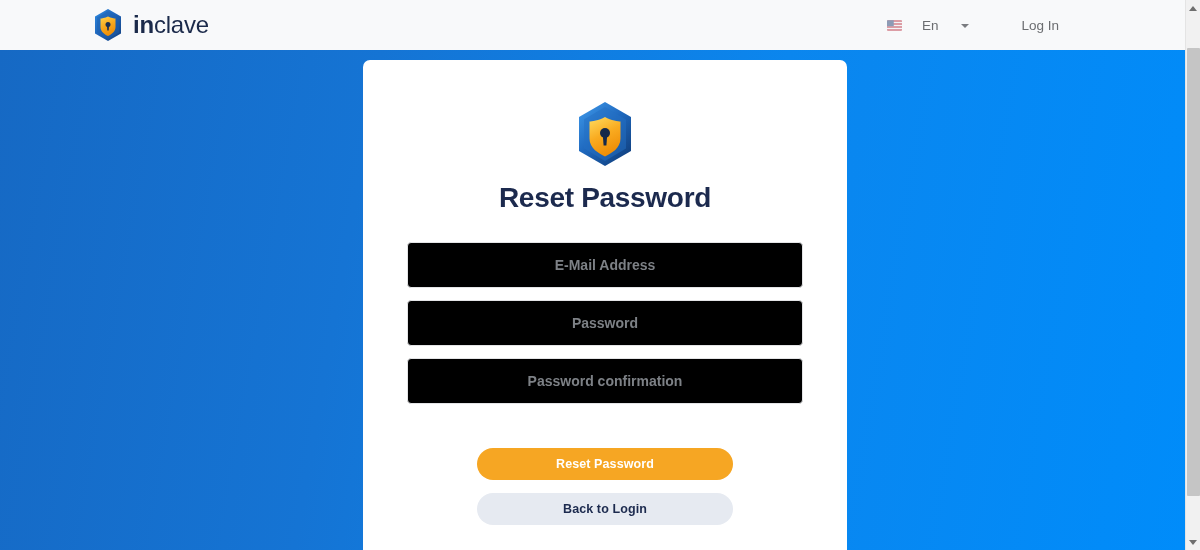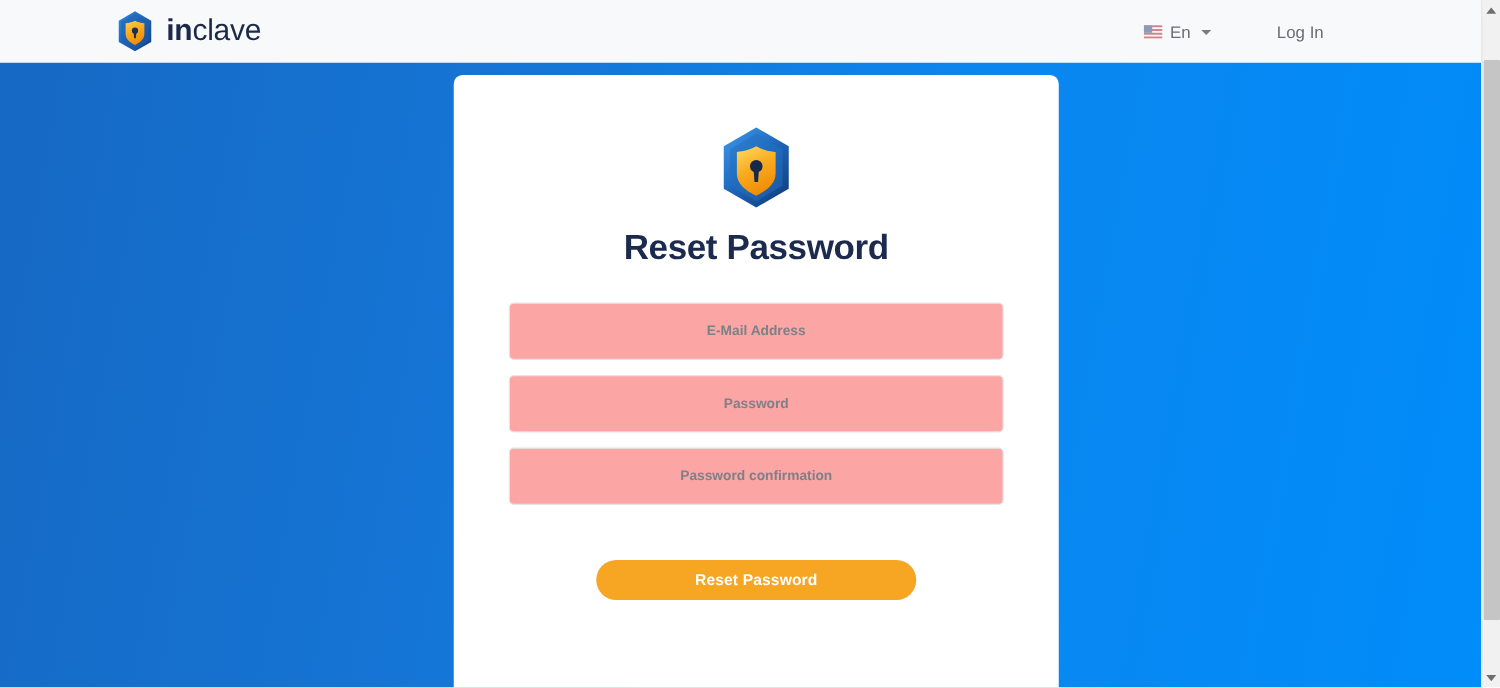--- a/index.html
+++ b/index.html
@@ -54,21 +54,21 @@
   .nav {
     margin-left: auto;
     margin-right: 100px;
     display: flex;
     align-items: center;
     gap: 0px;
   }
   .nav-item {
     display: flex;
     align-items: center;
-    gap: 6px;
+    gap: 20px;
     font-size: 13.5px;
     color: #6b6d70;
     padding: 6px 26px;
     white-space: nowrap;
     cursor: pointer;
     text-decoration: none;
     text-align: right;
   }
   .flag-icon { width: 15px; height: 11px; display: block; border-radius: 1px; }
   .caret {
@@ -114,23 +114,23 @@
     letter-spacing: -0.3px;
   }
 
   .form { margin-top: 28px; width: 396px; }
 
   .field {
     width: 396px;
     height: 46px;
     border: 1px solid #e3e4e6;
     border-radius: 4px;
-    background: #fca5a5;
+    background: #000000;
     font-family: "Liberation Sans", sans-serif;
-    font-size: 11px;
+    font-size: 14px;
     font-weight: 700;
     color: #5f6368;
     text-align: center;
     margin-bottom: 12px;
     outline: none;
   }
   .field::placeholder {
     color: #7d8186;
     font-weight: 700;
     opacity: 1;
@@ -280,20 +280,21 @@
     <div class="form">
 
       <input class="field" type="email" placeholder="E-Mail Address" style="">
 
       <input class="field" type="password" placeholder="Password" style="">
 
       <input class="field" type="password" placeholder="Password confirmation" style="">
 
       <button class="btn btn-primary">Reset Password</button>
 
+      <button class="btn btn-secondary">Back to Login</button>
 
     </div>
   </div>
 
   <div class="scrollbar">
     <div class="sb-btn sb-up">
       <span class="sb-arrow sb-arrow-up"></span>
     </div>
     <div class="sb-thumb"></div>
     <div class="sb-btn sb-down">

